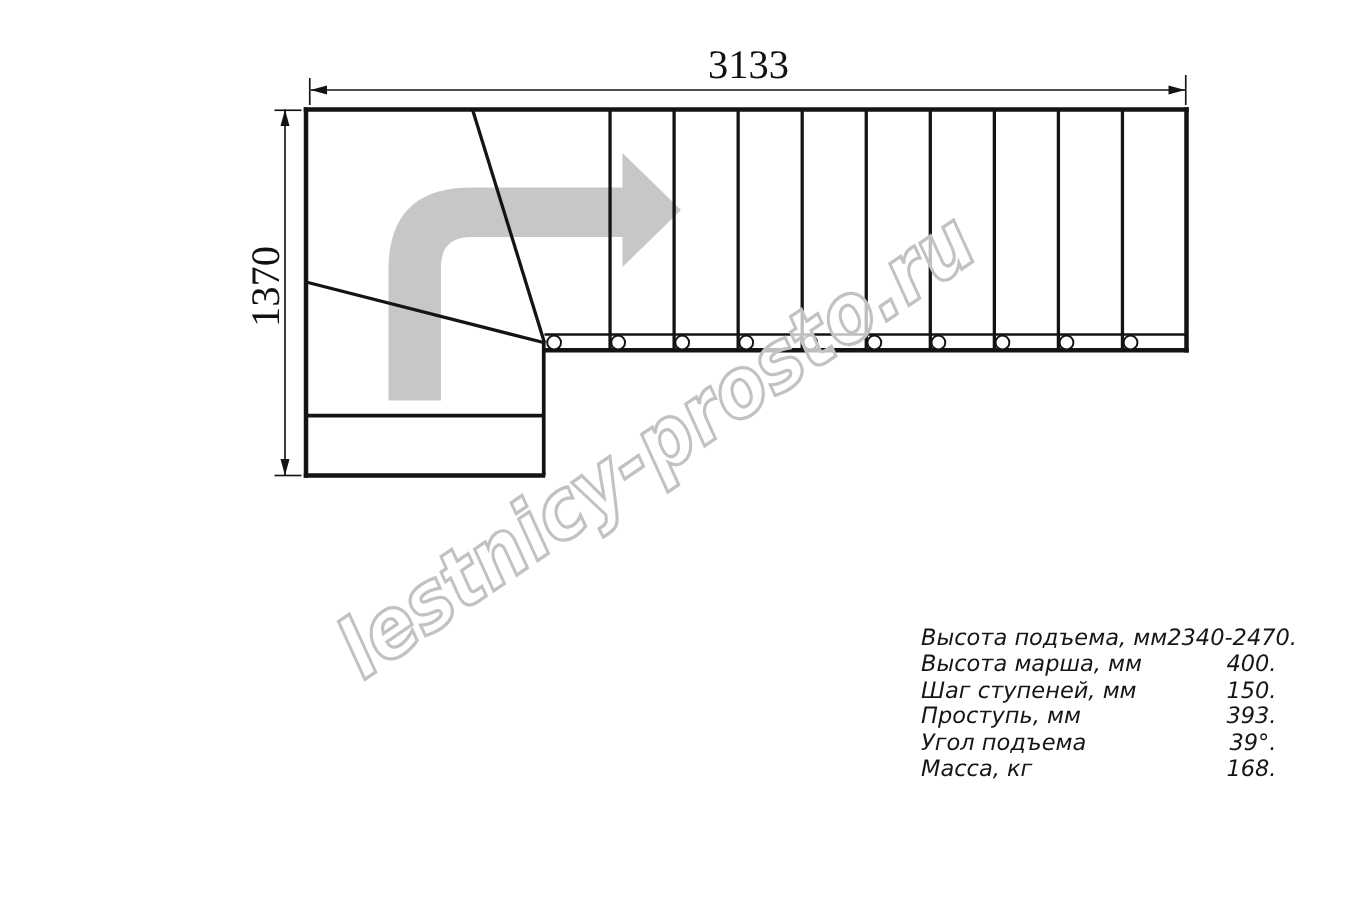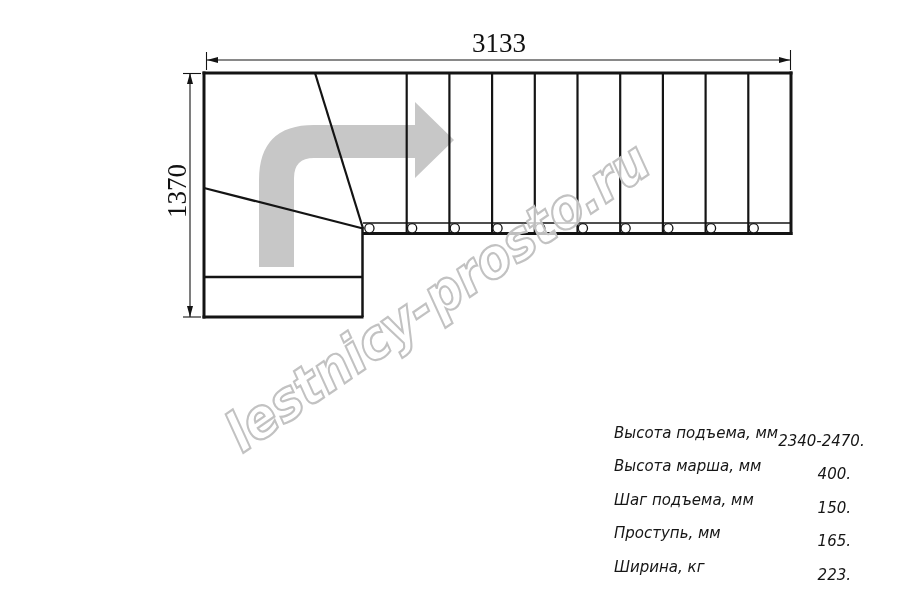--- a/index.html
+++ b/index.html
@@ -30,25 +30,23 @@
     width: 237px;
     font-style: italic;
     font-size: 15px;
     line-height: 17.4px;
     color: #161616;
   }
   .spec-row {
     display: flex;
     justify-content: space-between;
     white-space: nowrap;
-    align-items: center;
   }
   .spec-row .val {
     text-align: right;
-    margin-top: 16px;
   }
 </style>
 </head>
 <body>
 
 <div class="canvas">
 
   <svg class="plan" width="900" height="600" viewBox="0 0 900 600">
 
     <g>
@@ -120,26 +118,30 @@
   <div class="specs">
     <div class="spec-row">
       <span class="lbl">Высота подъема, мм</span>
       <span class="val">2340-2470.</span>
     </div>
     <div class="spec-row">
       <span class="lbl">Высота марша, мм</span>
       <span class="val">400.</span>
     </div>
     <div class="spec-row">
-      <span class="lbl">Шаг подъема, мм</span>
+      <span class="lbl">Шаг ступеней, мм</span>
       <span class="val">150.</span>
     </div>
     <div class="spec-row">
       <span class="lbl">Проступь, мм</span>
-      <span class="val">165.</span>
+      <span class="val">393.</span>
     </div>
     <div class="spec-row">
-      <span class="lbl">Ширина, кг</span>
-      <span class="val">223.</span>
+      <span class="lbl">Угол подъема</span>
+      <span class="val">39°.</span>
+    </div>
+    <div class="spec-row">
+      <span class="lbl">Масса, кг</span>
+      <span class="val">168.</span>
     </div>
   </div>
 
 </div>
 
 </body></html>

